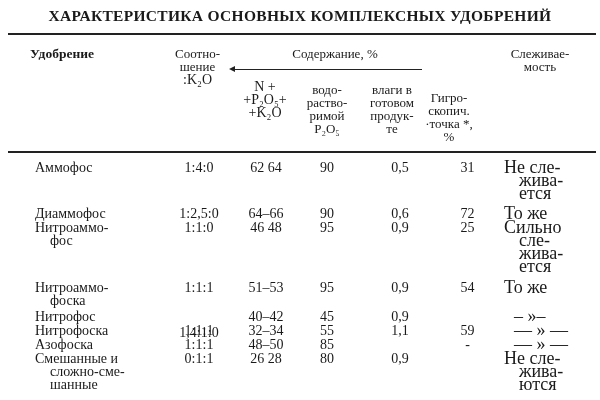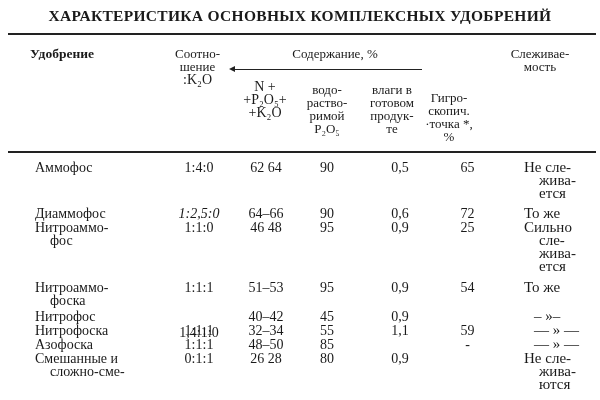--- a/index.html
+++ b/index.html
@@ -17,21 +17,21 @@
   .hdr { font-size: 13px; line-height: 13px; text-align: center; }
   .hdr-bold { font-weight: bold; font-size: 13.5px; }
   .cell { font-size: 14px; line-height: 13px; }
   .name { left: 35px; font-size: 14px; line-height: 13px; }
   .name .cont { display: block; padding-left: 15px; }
   .ratio { left: 165px; width: 68px; text-align: center; }
   .sum { left: 240px; width: 52px; text-align: center; }
   .water { left: 302px; width: 50px; text-align: center; }
   .moist { left: 375px; width: 50px; text-align: center; }
   .hyg { left: 445px; width: 45px; text-align: center; }
-  .cake { left: 524px; font-size: 15px; line-height: 13px; }
+  .cake { left: 504px; font-size: 18px; line-height: 13px; }
   .cake .cont { display: block; padding-left: 15px; }
   .arrow-line { position: absolute; left: 232px; top: 69px; width: 190px; height: 1px; background: #222; }
   .arrow-head {
     position: absolute; left: 229px; top: 66px; width: 0; height: 0;
     border-top: 3px solid transparent; border-bottom: 3px solid transparent;
     border-right: 6px solid #222;
   }
 </style>
 </head>
 <body>
@@ -86,30 +86,30 @@
 <div class="rule" style="top:151px;"></div>
 
 <div id="rows">
     <div class="abs name" style="top: 161px;">
       <span class="" style="display: block;">Аммофос</span>
     </div>
     <div class="abs cell ratio" style="top: 161px;">1:4:0</div>
     <div class="abs cell sum" style="top: 161px;">62  64</div>
     <div class="abs cell water" style="top: 161px;">90</div>
     <div class="abs cell moist" style="top: 161px;">0,5</div>
-    <div class="abs cell hyg" style="top: 161px;">65</div>
+    <div class="abs cell hyg" style="top: 161px;">31</div>
     <div class="abs cake" style="top: 161px;">
       <span class="" style="display: block;">Не сле-</span>
       <span class="cont" style="display: block;">жива-</span>
       <span class="cont" style="display: block;">ется</span>
     </div>
     <div class="abs name" style="top: 207px;">
       <span class="" style="display: block;">Диаммофос</span>
     </div>
-    <div class="abs cell ratio" style="top: 207px; font-style: italic;">1:2,5:0</div>
+    <div class="abs cell ratio" style="top: 207px;">1:2,5:0</div>
     <div class="abs cell sum" style="top: 207px;">64–66</div>
     <div class="abs cell water" style="top: 207px;">90</div>
     <div class="abs cell moist" style="top: 207px;">0,6</div>
     <div class="abs cell hyg" style="top: 207px;">72</div>
     <div class="abs cake" style="top: 207px;">
       <span class="" style="display: block;">То же</span>
     </div>
     <div class="abs name" style="top: 221px;">
       <span class="" style="display: block;">Нитроаммо-</span>
       <span class="cont" style="display: block;">фос</span>
@@ -166,20 +166,21 @@
     <div class="abs cell sum" style="top: 338px;">48–50</div>
     <div class="abs cell water" style="top: 338px;">85</div>
     <div class="abs cell moist" style="top: 338px;"></div>
     <div class="abs cell hyg" style="top: 338px;">-</div>
     <div class="abs cake" style="top: 338px;">
       <span class="" style="display: block; padding-left: 10px;">— » —</span>
     </div>
     <div class="abs name" style="top: 352px;">
       <span class="" style="display: block;">Смешанные и</span>
       <span class="cont" style="display: block;">сложно-сме-</span>
+      <span class="cont" style="display: block;">шанные</span>
     </div>
     <div class="abs cell ratio" style="top: 352px;">0:1:1</div>
     <div class="abs cell sum" style="top: 352px;">26  28</div>
     <div class="abs cell water" style="top: 352px;">80</div>
     <div class="abs cell moist" style="top: 352px;">0,9</div>
     <div class="abs cell hyg" style="top: 352px;"></div>
     <div class="abs cake" style="top: 352px;">
       <span class="" style="display: block;">Не сле-</span>
       <span class="cont" style="display: block;">жива-</span>
       <span class="cont" style="display: block;">ются</span>

